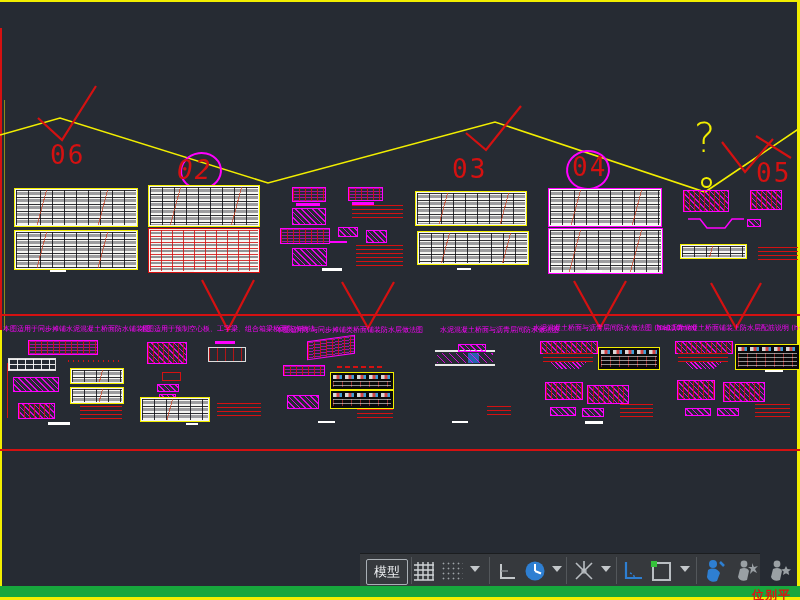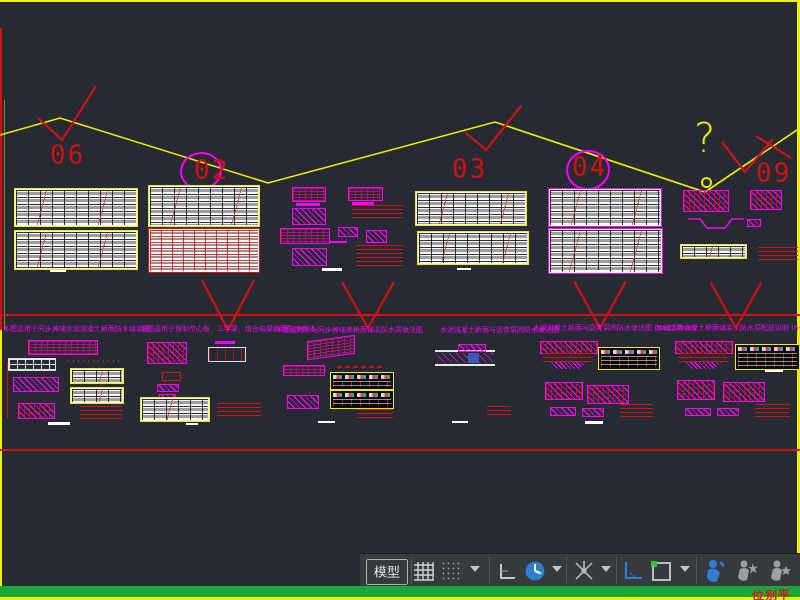--- a/index.html
+++ b/index.html
@@ -85,25 +85,25 @@
     <line x1="756" y1="136" x2="791" y2="158" stroke="#d41111" stroke-width="2.2"></line>
     <polyline points="202,280 228,330 254,280" fill="none" stroke="#d41111" stroke-width="2.2"></polyline>
     <polyline points="342,282 368,328 394,282" fill="none" stroke="#d41111" stroke-width="2.2"></polyline>
     <polyline points="574,281 600,328 626,281" fill="none" stroke="#d41111" stroke-width="2.2"></polyline>
     <polyline points="711,283 736,328 761,283" fill="none" stroke="#d41111" stroke-width="2.2"></polyline>
     <path d="M688,219 h12 l7,9 h18 l7,-9 h12" fill="none" stroke="#ff00ff" stroke-width="1.5"></path>
   </svg>
 
   <div class="abs cadnum" style="left:50px;top:142px;">06</div>
   <div class="abs ellipse" style="left:180px;top:152px;width:38px;height:34px;transform:rotate(-8deg);"></div>
-  <div class="abs cadnum" style="left:194px;top:157px;">02</div>
+  <div class="abs cadnum" style="left:177px;top:157px;font-style:italic;">02</div>
   <div class="abs cadnum" style="left:452px;top:156px;">03</div>
   <div class="abs ellipse" style="left:566px;top:150px;width:40px;height:36px;transform:rotate(-6deg);"></div>
   <div class="abs cadnum" style="left:572px;top:154px;">04</div>
-  <div class="abs cadnum" style="left:756px;top:160px;">09</div>
+  <div class="abs cadnum" style="left:756px;top:160px;">05</div>
   <div class="abs" style="left:694px;top:118px;color:#f2ee00;font:300 40px 'DejaVu Sans',sans-serif;line-height:1;">?</div>
   <div class="abs ring" style="left:701px;top:177px;width:7px;height:7px;"></div>
 
   <div class="abs sheet yb" style="left:14px;top:188px;width:122px;height:37px;"></div>
   <div class="abs sheet yb" style="left:14px;top:230px;width:122px;height:38px;"></div>
   <div class="abs sbar" style="left:50px;top:270px;width:16px;height:2px;"></div>
 
   <div class="abs sheet yb" style="left:148px;top:185px;width:110px;height:40px;"></div>
   <div class="abs sheet rb" style="left:148px;top:228px;width:110px;height:43px;"></div>
   <div class="abs sbar" style="left:194px;top:270px;width:16px;height:2px;"></div>
@@ -197,21 +197,21 @@
   <div class="abs rlines" style="left:678px;top:353px;width:50px;height:9px;"></div>
   <div class="abs mtrap" style="left:684px;top:362px;width:38px;height:7px;"></div>
   <div class="abs dtbl" style="left:735px;top:344px;width:63px;height:24px;"></div>
   <div class="abs sbar" style="left:765px;top:370px;width:18px;height:2px;"></div>
   <div class="abs mmix" style="left:677px;top:380px;width:36px;height:18px;"></div>
   <div class="abs mmix" style="left:723px;top:382px;width:40px;height:18px;"></div>
   <div class="abs mhatch" style="left:685px;top:408px;width:24px;height:6px;"></div>
   <div class="abs mhatch" style="left:717px;top:408px;width:20px;height:6px;"></div>
   <div class="abs rlines" style="left:755px;top:404px;width:35px;height:13px;"></div>
 
-  <div id="statusbar" class="abs" style="left:360px;top:553px;width:440px;height:33px;">
+  <div id="statusbar" class="abs" style="left:360px;top:553px;width:400px;height:33px;">
     <div class="abs sb-btn" style="left:6px;top:5px;width:40px;height:24px;">
       <span>模型</span>
     </div>
     <div class="abs vsep" style="left:51px;top:3px;height:27px;"></div>
 
     <svg class="abs" width="22" height="22" style="left:53px;top:6px;">
       <path d="M5 2v18M10 2v18M15 2v18M20 2v18 M1 5h20M1 10h20M1 15h20M1 20h20" stroke="#cfd3d6" stroke-width="1.4" fill="none"></path>
     </svg>
     <div class="abs dotgrid" style="left:81px;top:7px;width:22px;height:20px;"></div>
     <div class="abs caret" style="left:110px;top:12px;"></div>

